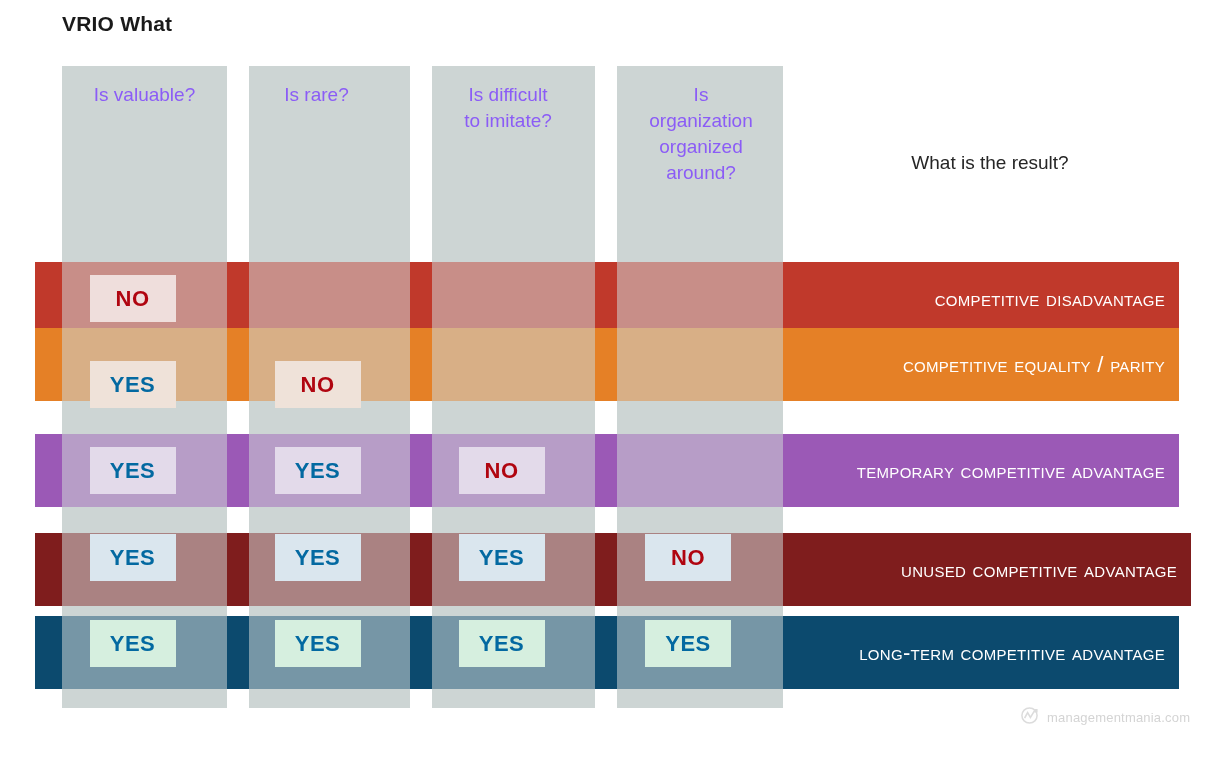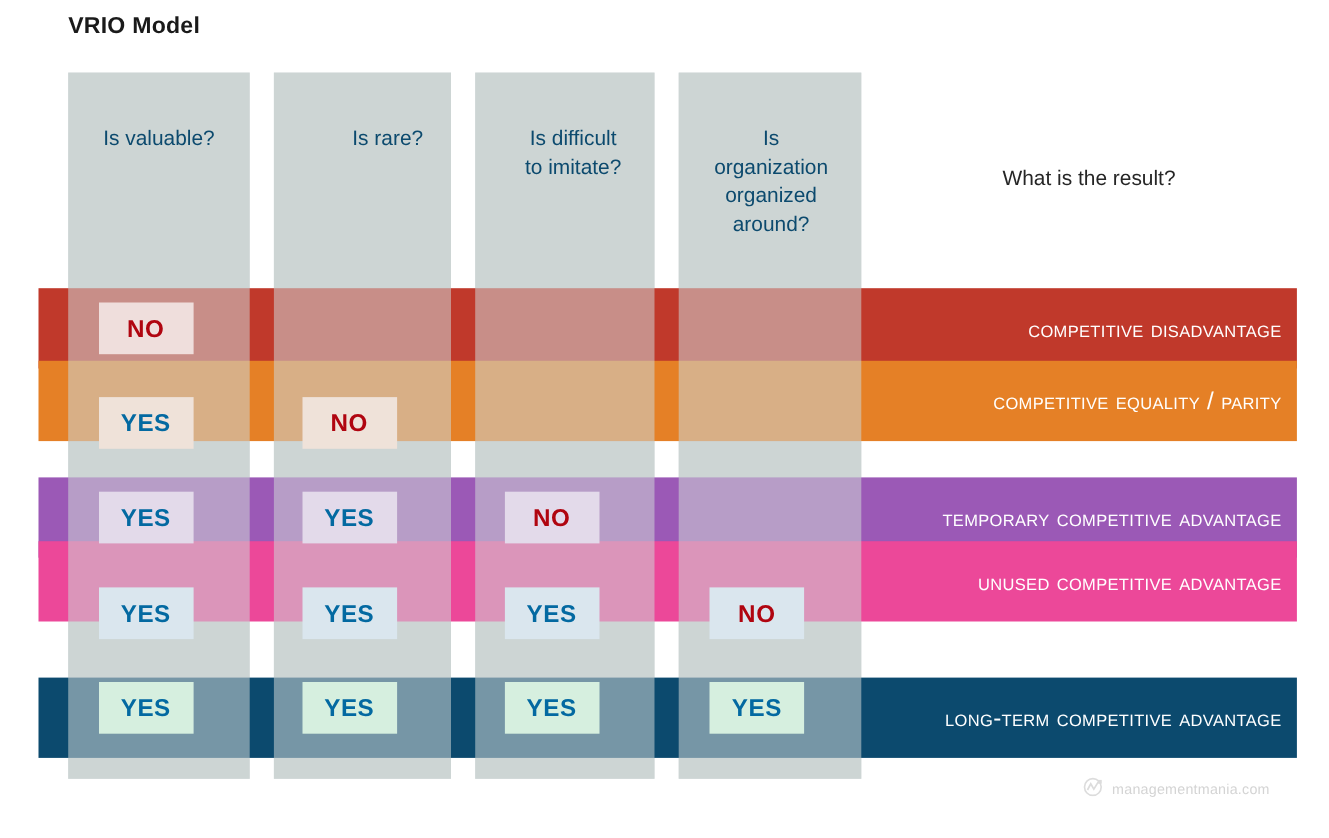--- a/index.html
+++ b/index.html
@@ -21,24 +21,23 @@
   }
 
   
   .col{
     position:absolute;top:66px;height:642px;
     background:#ccd4d3;
   }
   .col-head{
     position:absolute;top:16px;left:0;width:100%;
     text-align:center;
-    font-size:19px;color:#0c4a6e;
+    font-size:19px;color:#8b5cf6;
     line-height:26px;
     font-weight:normal;
-    margin-top:32px;
   }
 
   
   .colmask{
     position:absolute;top:66px;height:642px;
     background:rgba(206,214,213,0.55);
     pointer-events:none;
   }
 
   
@@ -71,71 +70,71 @@
     display:flex;align-items:center;justify-content:center;
     font-size:22px;font-weight:bold;
     letter-spacing:0.5px;
     z-index:6;
   }
   .badge.yes{color:#0369a1;}
   .badge.no{color:#B00510;}
 
   
   .watermark{
-    position:absolute;left:984px;top:706px;
+    position:absolute;left:1020px;top:706px;
     display:flex;align-items:center;gap:5px;
     opacity:1;
   }
   .watermark-text{
     font-size:13px;color:#d4d4d4;letter-spacing:0.2px;
   }
 </style>
 </head>
 <body>
 
 <div id="stage">
 
-  <div class="title">VRIO Model</div>
+  <div class="title">VRIO What</div>
 
   <div id="cols-base">
       <div class="col" style="left: 62px; width: 165px;"></div>
       <div class="col" style="left: 249px; width: 161px;"></div>
       <div class="col" style="left: 432px; width: 163px;"></div>
       <div class="col" style="left: 617px; width: 166px;"></div>
     </div>
 
   <div id="rows-layer">
       <div class="row" style="top: 262px; background: rgb(192, 57, 43);">
         <div class="row-label">Competitive disadvantage</div>
       </div>
       <div class="row" style="top: 328px; background: rgb(229, 128, 38);">
         <div class="row-label">Competitive equality / parity</div>
       </div>
       <div class="row" style="top: 434px; background: rgb(155, 89, 182);">
         <div class="row-label">Temporary competitive advantage</div>
       </div>
-      <div class="row" style="top: 492px; background: #ec4899;">
+      <div class="row" style="top: 533px; background: #7f1d1d; padding-left: 12px;">
         <div class="row-label">Unused competitive advantage</div>
       </div>
       <div class="row" style="top: 616px; background: #0c4a6e;">
         <div class="row-label">Long-term competitive advantage</div>
       </div>
     </div>
 
   <div id="cols-mask">
       <div class="colmask" style="left: 62px; width: 165px;"></div>
       <div class="colmask" style="left: 249px; width: 161px;"></div>
       <div class="colmask" style="left: 432px; width: 163px;"></div>
       <div class="colmask" style="left: 617px; width: 166px;"></div>
     </div>
 
   <div id="cols-head">
       <div class="col-head" style="left: 62px; width: 165px; top: 82px; position: absolute; white-space: pre-line;">Is valuable?</div>
-      <div class="col-head" style="left: 249px; width: 135px; top: 82px; position: absolute; white-space: pre-line; padding-left: 36px;">Is rare?</div>
-      <div class="col-head" style="left: 445px; width: 152px; top: 82px; position: absolute; white-space: pre-line;">Is difficult
+      <div class="col-head" style="left: 249px; width: 135px; top: 82px; position: absolute; white-space: pre-line;">Is rare?</div>
+      <div class="col-head" style="left: 432px; width: 152px; top: 82px; position: absolute; white-space: pre-line;">Is difficult
 to imitate?</div>
       <div class="col-head" style="left: 617px; width: 168px; top: 82px; position: absolute; white-space: pre-line;">Is
 organization
 organized
 around?</div>
     </div>
 
   <div id="badges-layer">
       <div class="badge no" style="left: 89.5px; top: 275px; background: rgb(239, 222, 220);">NO</div>
       <div class="badge yes" style="left: 89.5px; top: 361px; background: rgb(239, 226, 217);">YES</div>

